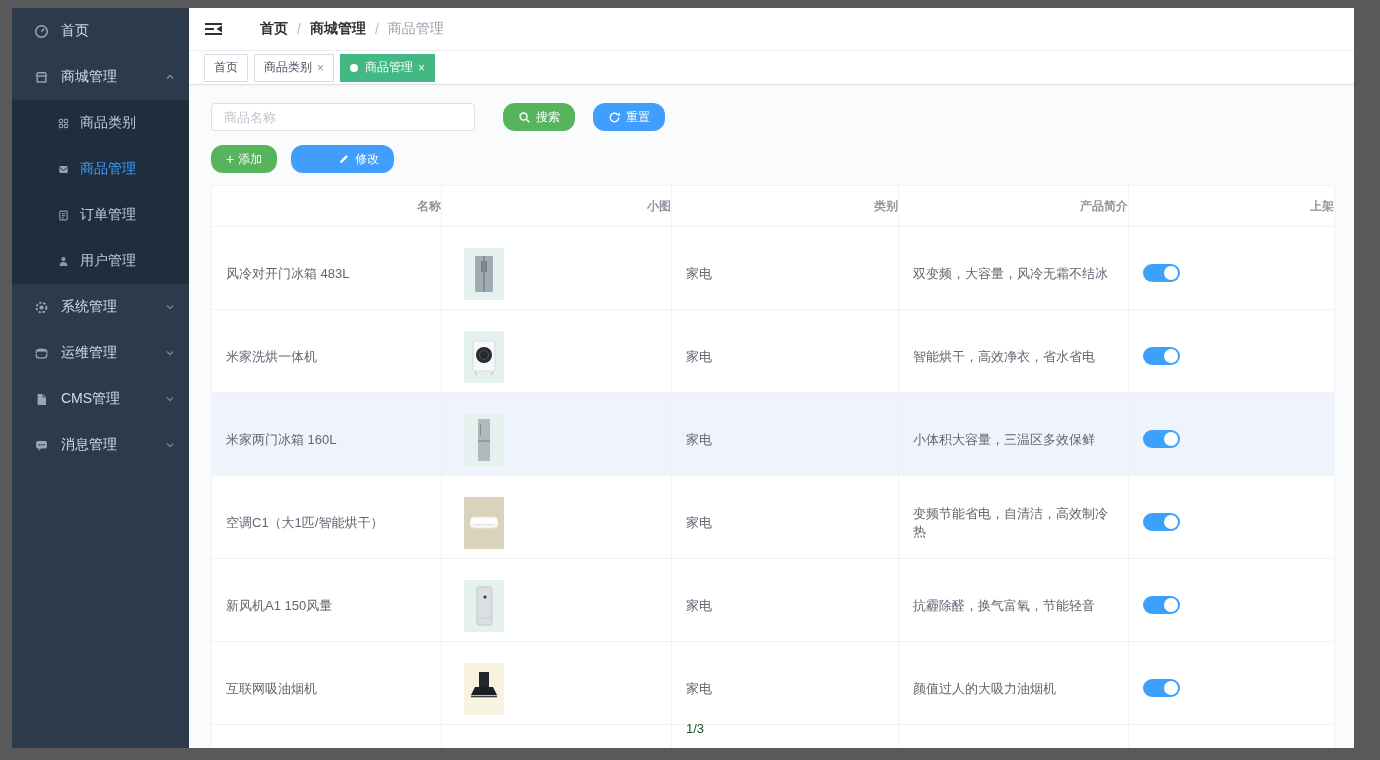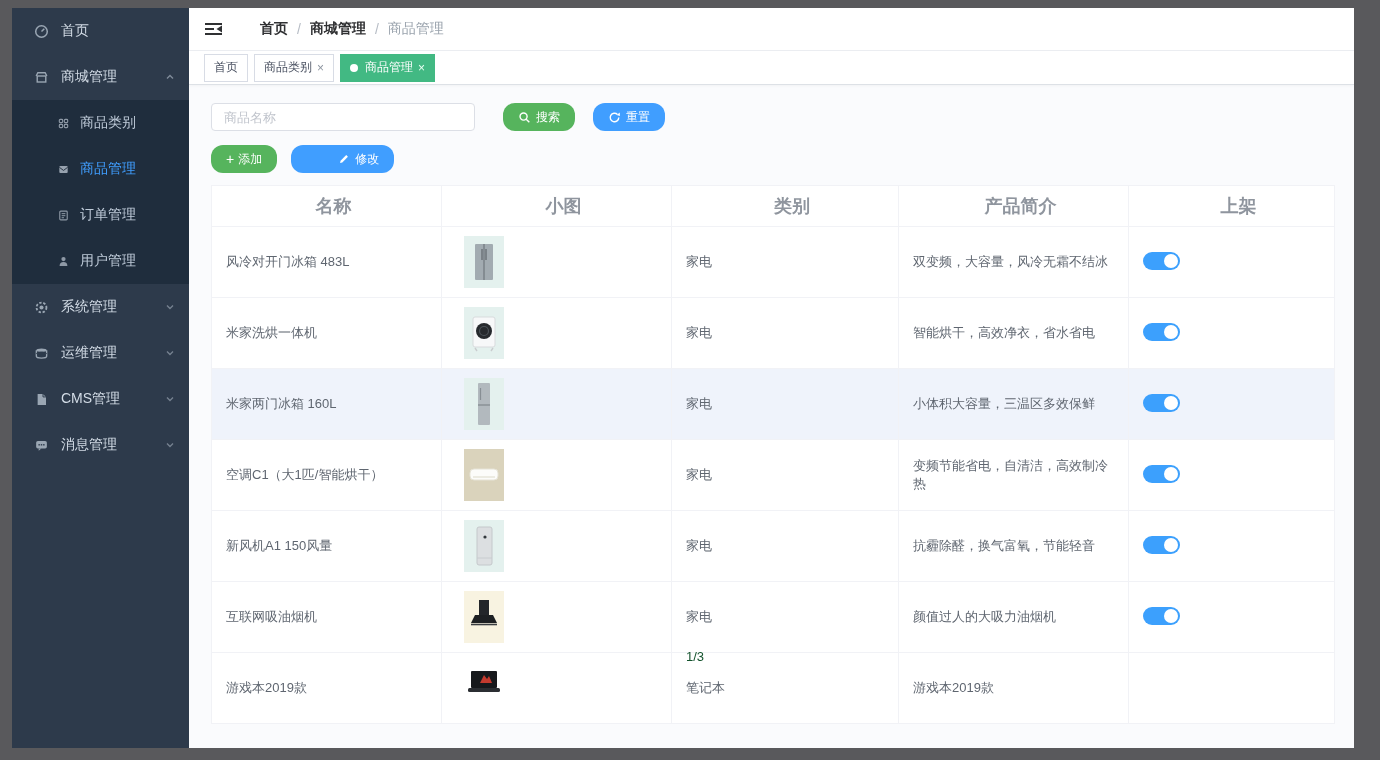--- a/index.html
+++ b/index.html
@@ -68,25 +68,25 @@
   .btn-blue{background:#409eff;}
   .btn-search{margin-left:28px;}
   .btn-reset{margin-left:18px;}
   .action-row{margin-top:14px;display:flex;align-items:center;}
   .btn-edit{margin-left:14px;padding-left:47px;}
   .plus-glyph{font-size:14px;line-height:1;margin-right:4px;}
   
   .table-wrap{margin-top:12px;}
   table.goods{width:100%;border-collapse:collapse;table-layout:fixed;background:#fff;}
   .goods th{
-    height:40px;text-align:center;padding:0 0 0 14px;font-size:18px;font-weight:600;
+    height:40px;text-align:right;padding:0 0 0 14px;font-size:12px;font-weight:600;
     color:#8f959e;border:1px solid #f1f2f6;background:#fff;
   }
   .goods td{
-    height:70px;padding:0 10px 0 14px;font-size:13px;color:#5f6670;
+    height:70px;padding:12px 10px 0 14px;font-size:13px;color:#5f6670;
     border:1px solid #f1f2f6;background:#fff;position:relative;
   }
   .goods tr.highlight td{background:#eff3fb;}
   .col-name{width:230px;} .col-thumb{width:230px;} .col-cat{width:227px;} .col-intro{width:230px;}
   .thumb{width:40px;height:52px;display:flex;align-items:center;justify-content:center;margin-left:8px;}
   .page-ind{position:absolute;left:14px;bottom:-12px;font-size:13px;color:#14532d;background:transparent;z-index:2;}
   
   .switch{
     width:37px;height:18px;border-radius:10px;background:#3ca0fd;position:relative;cursor:pointer;display:inline-block;
   }

